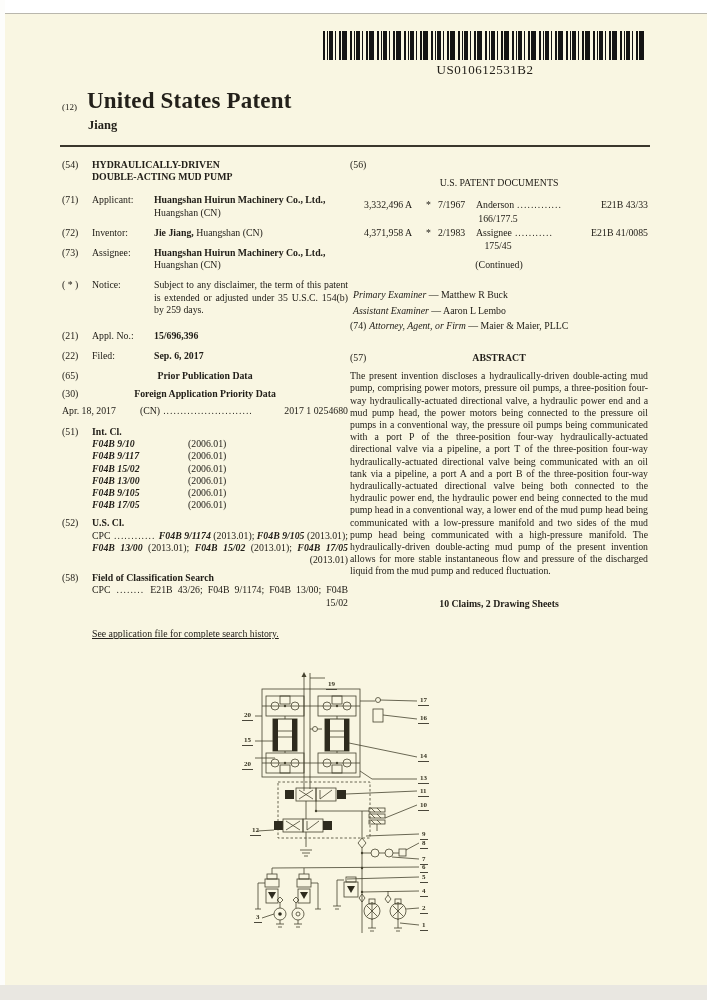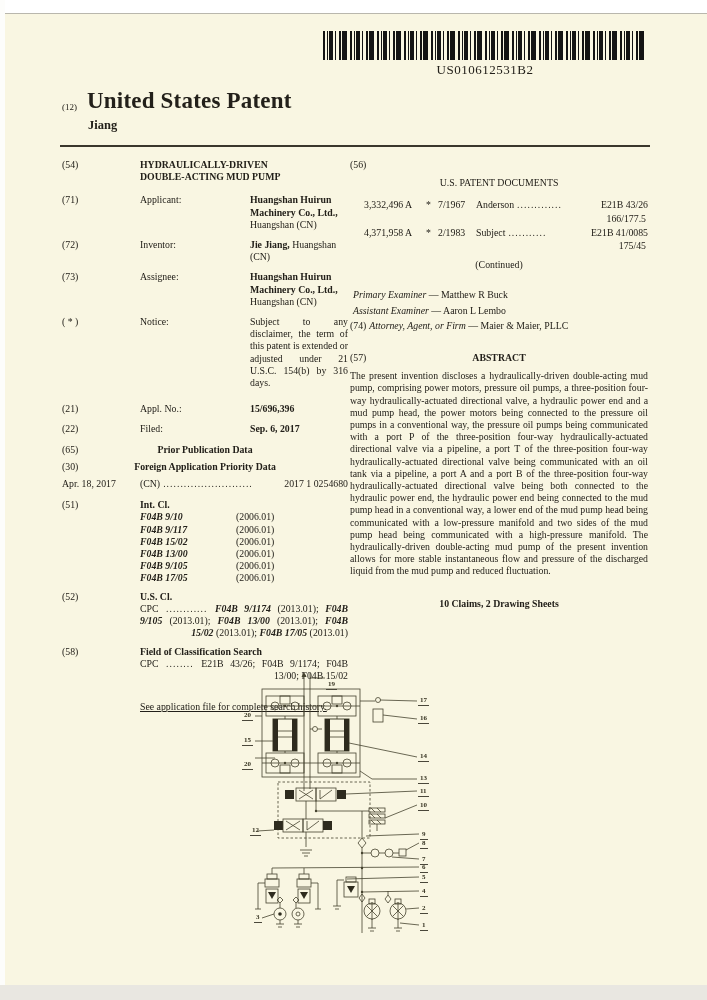--- a/index.html
+++ b/index.html
@@ -28,21 +28,21 @@
   .hdr-right .val { flex:1; text-align:right; font-weight:bold; }
   .hdr-right .val.big { font-size:16.5px; }
   .hdr-right .val.med { font-size:14.5px; }
   .hdr-rule { position:absolute; left:55px; top:131px; width:590px; height:2px; background:#3a372c; }
 
   
   .col { position:absolute; top:145px; font-size:9.8px; line-height:12.2px; }
   .col-left { left:57px; width:286px; }
   .col-right { left:345px; width:298px; }
 
-  .entry { display:flex; margin-bottom:8px;gap:48px; }
+  .entry { display:flex; margin-bottom:8px; }
   .enum { width:30px; flex:none; }
   .elabel { width:62px; flex:none; }
   .econtent { flex:1; }
   .b { font-weight:bold; }
   .bi { font-weight:bold; font-style:italic; }
   .it { font-style:italic; }
 
   .head-row { display:grid; grid-template-columns:30px 1fr 30px; margin-bottom:5px; }
   .head-row .hc { text-align:center; font-weight:bold; }
 
@@ -61,21 +61,21 @@
   .fcs-note { margin-top:19px;text-decoration:underline; }
 
   
   .ref-row { display:flex; padding-left:14px; margin-bottom:1px; }
   .ref-pn { width:62px; flex:none; }
   .ref-star { width:12px; flex:none; }
   .ref-date { width:38px; flex:none; }
   .ref-name { flex:none; padding-right:3px; }
   .ref-dots { flex:1; overflow:hidden; white-space:nowrap; letter-spacing:1px; }
   .ref-cls { flex:none; text-align:right; }
-  .ref-cls2 { text-align:right; padding-right:2px; margin-bottom:2px; }
+  .ref-cls2 { text-align:center; padding-right:2px; margin-bottom:2px; }
   .centered { text-align:center; }
   .continued { text-align:center; margin:7px 0 18px 0; }
   .exm-row { margin-bottom:3px; }
   .exm-row .inum { margin-right:3px; }
   .abstract-text { text-align:justify; margin-top:6px; }
   .claims-line { text-align:center; font-weight:bold; margin-top:20px; }
 
   
   .figure { position:absolute; left:217px; top:657px; width:265px; height:305px; }
   .figure svg { position:absolute; left:0; top:0; }
@@ -123,21 +123,21 @@
 
     <div class="entry">
       <span class="enum">(73)</span>
       <span class="elabel">Assignee:</span>
       <span class="econtent"><span class="b">Huangshan Huirun Machinery Co., Ltd.,</span><span> Huangshan (CN)</span></span>
     </div>
 
     <div class="entry" style="margin-bottom:14px;">
       <span class="enum">( * )</span>
       <span class="elabel">Notice:</span>
-      <span class="econtent" style="text-align:justify;">Subject to any disclaimer, the term of this patent is extended or adjusted under 21 U.S.C. 154(b) by 316 days.</span>
+      <span class="econtent" style="text-align:justify;">Subject to any disclaimer, the term of this patent is extended or adjusted under 35 U.S.C. 154(b) by 259 days.</span>
     </div>
 
     <div class="entry">
       <span class="enum">(21)</span>
       <span class="elabel">Appl. No.:</span>
       <span class="econtent b">15/696,396</span>
     </div>
 
     <div class="entry">
       <span class="enum">(22)</span>
@@ -231,31 +231,31 @@
 
     <div>
 
         <div>
           <div class="ref-row">
             <span class="ref-pn">3,332,496 A</span>
             <span class="ref-star">*</span>
             <span class="ref-date">7/1967</span>
             <span class="ref-name">Anderson</span>
             <span class="ref-dots">.............</span>
-            <span class="ref-cls">E21B 43/26</span>
+            <span class="ref-cls">E21B 43/33</span>
           </div>
           <div class="ref-cls2">166/177.5</div>
         </div>
 
         <div>
           <div class="ref-row">
             <span class="ref-pn">4,371,958 A</span>
             <span class="ref-star">*</span>
             <span class="ref-date">2/1983</span>
-            <span class="ref-name">Subject</span>
+            <span class="ref-name">Assignee</span>
             <span class="ref-dots">...........</span>
             <span class="ref-cls">E21B 41/0085</span>
           </div>
           <div class="ref-cls2">175/45</div>
         </div>
 
     </div>
     <div class="continued">(Continued)</div>
 
     <div>

